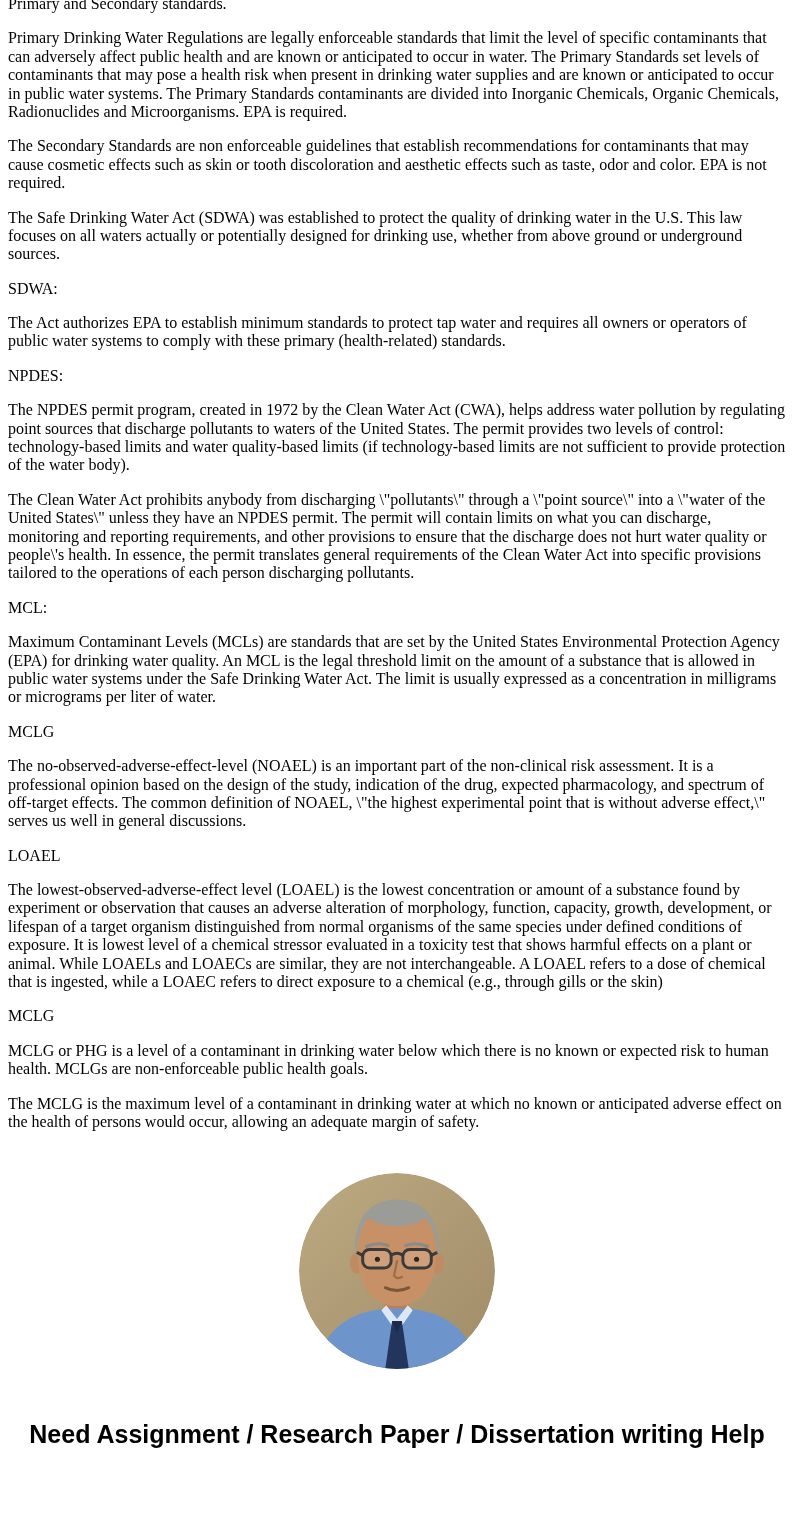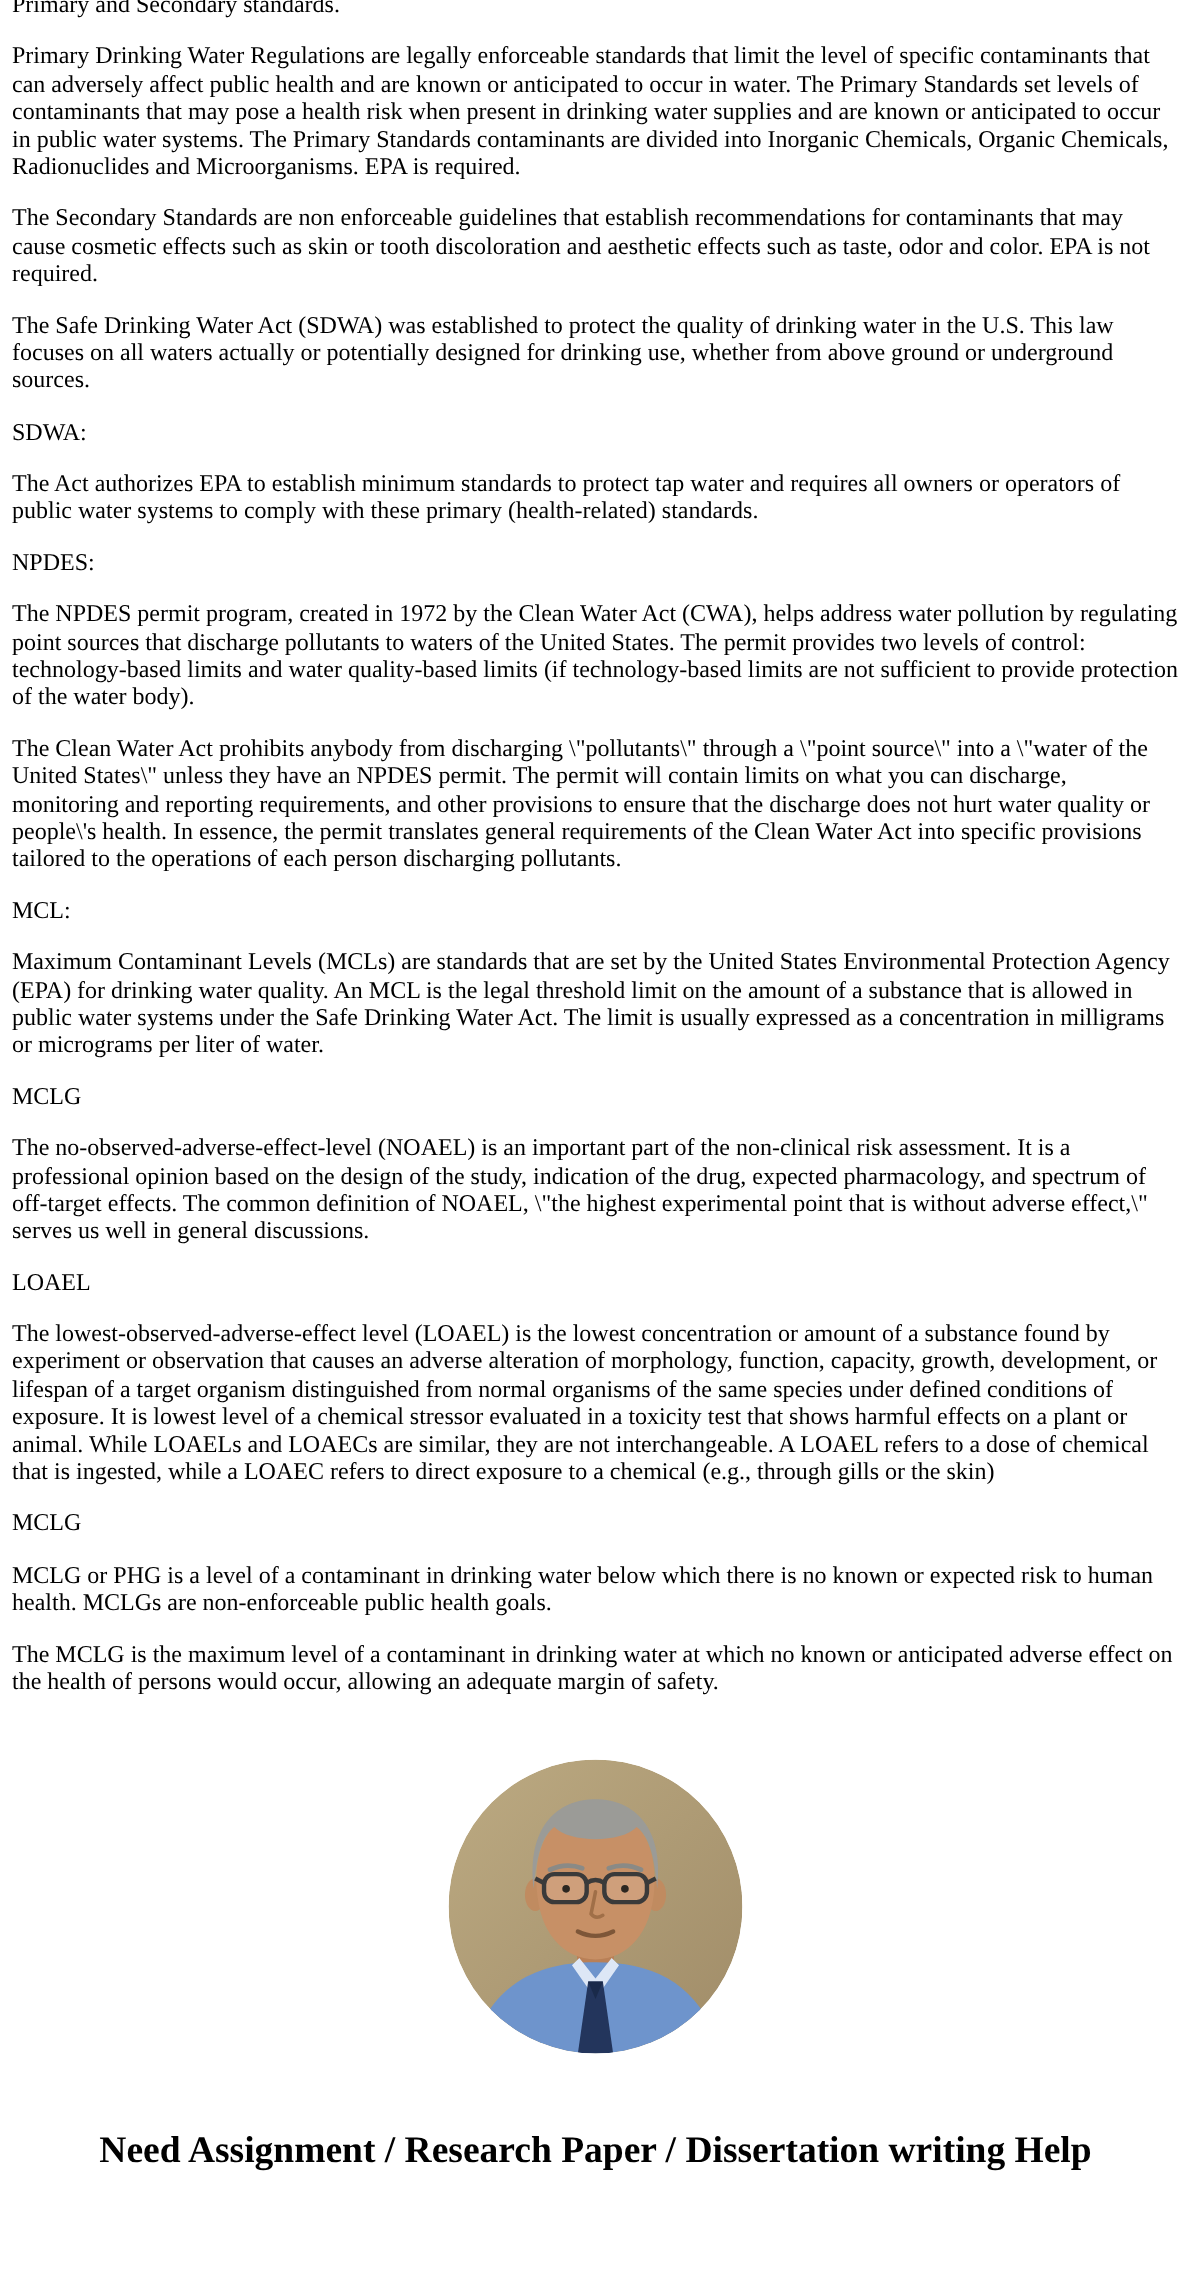--- a/index.html
+++ b/index.html
@@ -28,21 +28,21 @@
     margin-top: 42px;
   }
   .photo {
     width: 196px;
     height: 196px;
     border-radius: 50%;
     display: inline-block;
     vertical-align: top;
   }
   .footer {
-    font-family: Liberation Serif, serif;
+    font-family: Liberation Sans, sans-serif;
     font-weight: bold;
     font-size: 25px;
     line-height: 30px;
     text-align: center;
     margin: 50px 8px 30px 8px;
     color: #000000;
   }
 </style>
 </head>
 <body>

